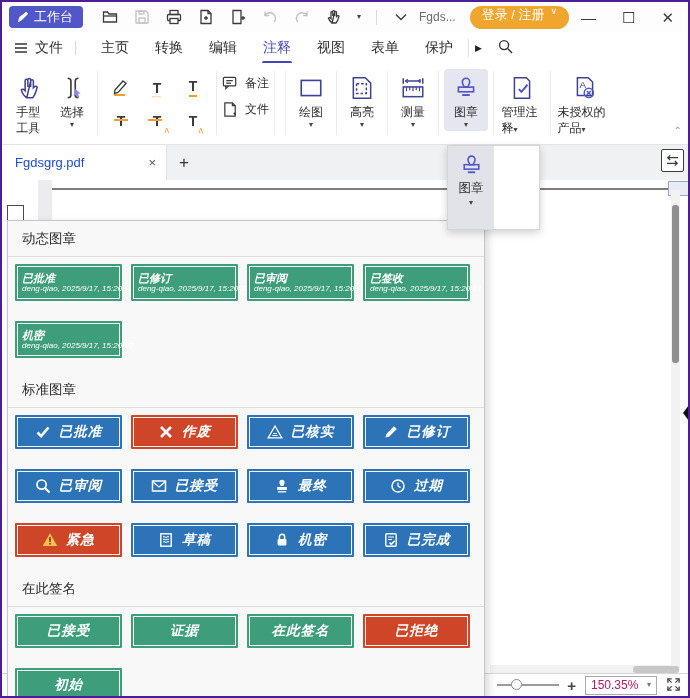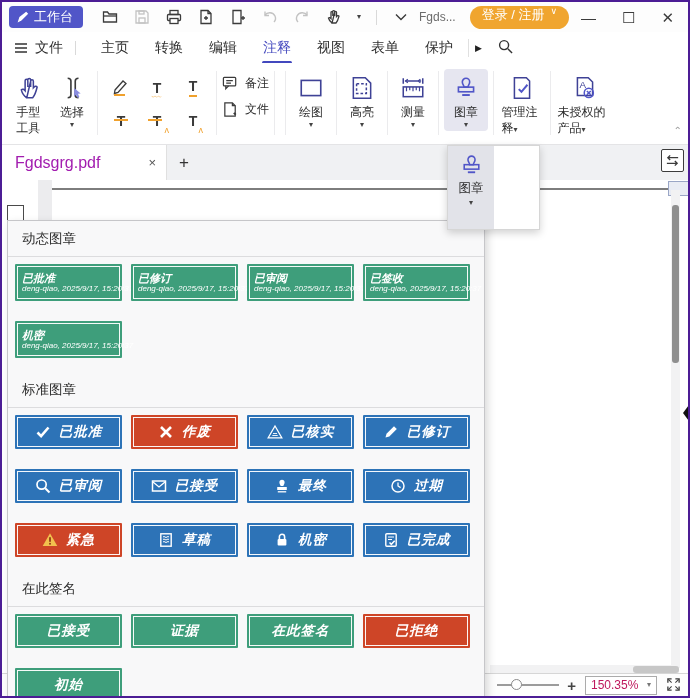--- a/index.html
+++ b/index.html
@@ -46,21 +46,21 @@
   .miniT { font-size:14px; font-weight:bold; position:relative; line-height:1; }
   .acc { position:absolute; color:var(--accent-orange2); }
   .note-col { display:flex; flex-direction:column; gap:9px; margin-top:6px; flex:none; }
   .note-row { display:flex; align-items:center; gap:6px; font-size:12px; color:#2c2c2c; cursor:pointer; }
   .note-row svg { width:17px; height:17px; color:#3a3a3a; }
   .collapse-arrow { position:absolute; right:10px; bottom:8px; font-size:10px; color:#9a9a9a; cursor:pointer; }
 
   
   .tabbar { position:absolute; top:143px; left:0; width:690px; height:35px; background:#f0f1f3; display:flex; align-items:stretch; }
   .tab { width:165px; background:#fff; border-right:1px solid #e0e0e0; display:flex; align-items:center; padding:0 10px 0 13px; }
-  .tab-title { font-size:16px; color:#a21caf; flex:1; }
+  .tab-title { font-size:13px; color:#1d4ed8; flex:1; }
   .tab-close { color:#555; font-size:13px; cursor:pointer; }
   .tab-add { width:34px; display:flex; align-items:center; justify-content:center; font-size:17px; color:#333; cursor:pointer; }
   .panel-toggle { position:absolute; right:8px; top:4px; width:23px; height:23px; border:1.5px solid #3c3c3c; border-radius:2px; display:flex; align-items:center; justify-content:center; cursor:pointer; background:#fff; }
   .panel-toggle svg { width:15px; height:15px; color:#3c3c3c; }
 
   
   .docarea { position:absolute; top:178px; left:0; width:690px; height:497px; background:#fff; }
   .left-strip { position:absolute; left:36px; top:0; width:14px; height:46px; background:#ececee; }
   .page-topline { position:absolute; left:50px; right:24px; top:8px; height:2px; background:#7d7d7d; }
   .doc-checkbox { position:absolute; left:5px; top:25px; width:17px; height:17px; border:1.5px solid #4a4a4a; background:#fff; cursor:pointer; }

